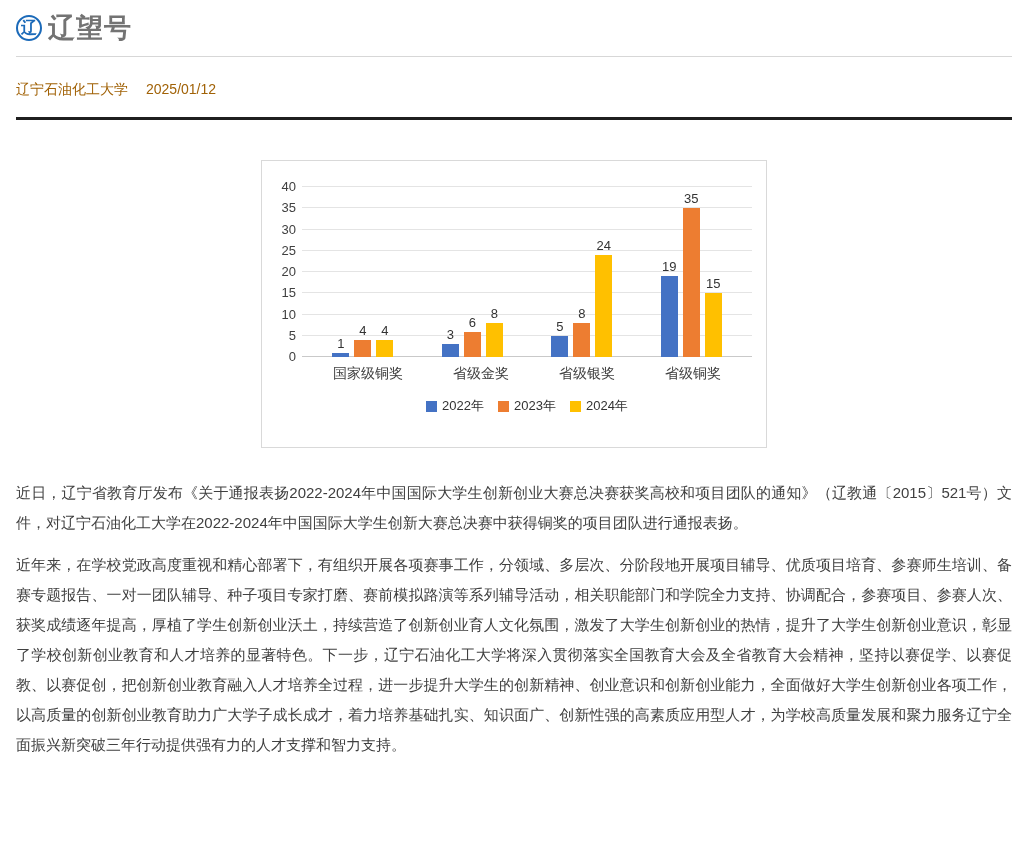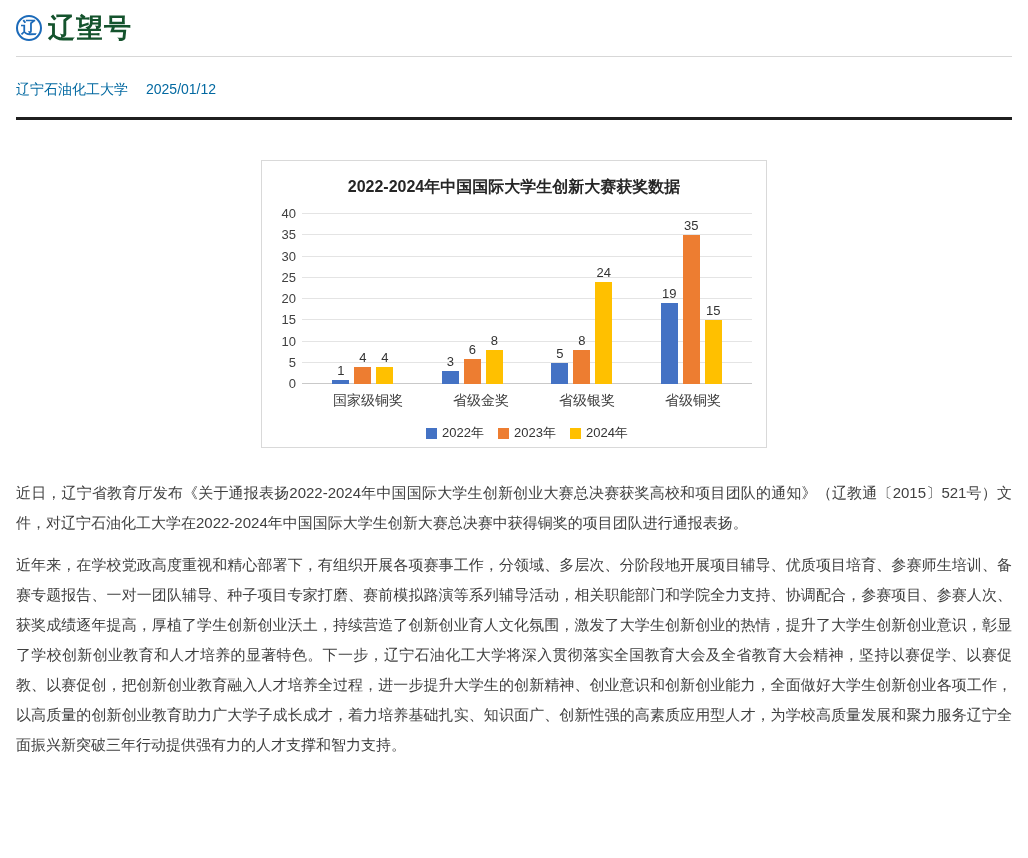--- a/index.html
+++ b/index.html
@@ -16,21 +16,21 @@
   .logo-circle {
     width:26px; height:26px; border:2px solid #1b6ab9; border-radius:50%;
     color:#1b6ab9; font-size:16px; font-weight:700;
     display:flex; align-items:center; justify-content:center; line-height:1;
   }
   .brand-text { color:#1b6ab9; font-size:27px; font-weight:600; letter-spacing:1px; }
   .header-divider { border:none; border-top:1px solid #d7d7d7; margin:2px 0 0 0; }
 
   
   .article-title { color:#111; font-size:25px; font-weight:700; margin-top:42px; letter-spacing:0.5px; }
-  .article-meta { display:flex; gap:18px; margin-top:24px; color:#0369a1; font-size:14px; }
+  .article-meta { display:flex; gap:18px; margin-top:24px; color:#a16207; font-size:14px; }
   .title-divider { border:none; border-top:3px solid #1f1f1f; margin-top:18px; }
 
   
   .chart-wrap { display:flex; justify-content:center; margin-top:40px; }
   .chart-card { width:506px; height:288px; border:1px solid #d9d9d9; background:#fff; padding:10px 14px 8px 14px; }
   .chart-title { text-align:center; font-size:16px; font-weight:700; color:#262626; margin-top:6px; }
   .chart-body { display:flex; margin-top:16px; }
   .y-axis { position:relative; width:26px; height:170px; }
   .y-tick { position:absolute; right:6px; font-size:13px; color:#404040; line-height:14px; }
   .plot-col { flex:1; }
@@ -56,35 +56,34 @@
     text-align:justify; margin-bottom:12px;
   }
 </style>
 </head>
 <body>
 
 <div class="page">
 
   <header class="site-header">
     <span class="logo-circle" style="border-color: rgb(27, 106, 185); color: rgb(27, 106, 185);">辽</span>
-    <span class="brand-text" style="color: #14532d;">辽望号</span>
+    <span class="brand-text" style="color: #737373;">辽望号</span>
   </header>
   <hr class="header-divider">
 
 
   <div class="article-meta">
     <span>辽宁石油化工大学</span>
     <span>2025/01/12</span>
   </div>
 
   <hr class="title-divider">
 
   <div class="chart-wrap">
     <div class="chart-card">
-      <div class="chart-title">2022-2024年中国国际大学生创新大赛获奖数据</div>
       <div class="chart-body">
         <div class="y-axis">
             <div class="y-tick" style="bottom: calc(0% - 7px);">0</div>
             <div class="y-tick" style="bottom: calc(12.5% - 7px);">5</div>
             <div class="y-tick" style="bottom: calc(25% - 7px);">10</div>
             <div class="y-tick" style="bottom: calc(37.5% - 7px);">15</div>
             <div class="y-tick" style="bottom: calc(50% - 7px);">20</div>
             <div class="y-tick" style="bottom: calc(62.5% - 7px);">25</div>
             <div class="y-tick" style="bottom: calc(75% - 7px);">30</div>
             <div class="y-tick" style="bottom: calc(87.5% - 7px);">35</div>

